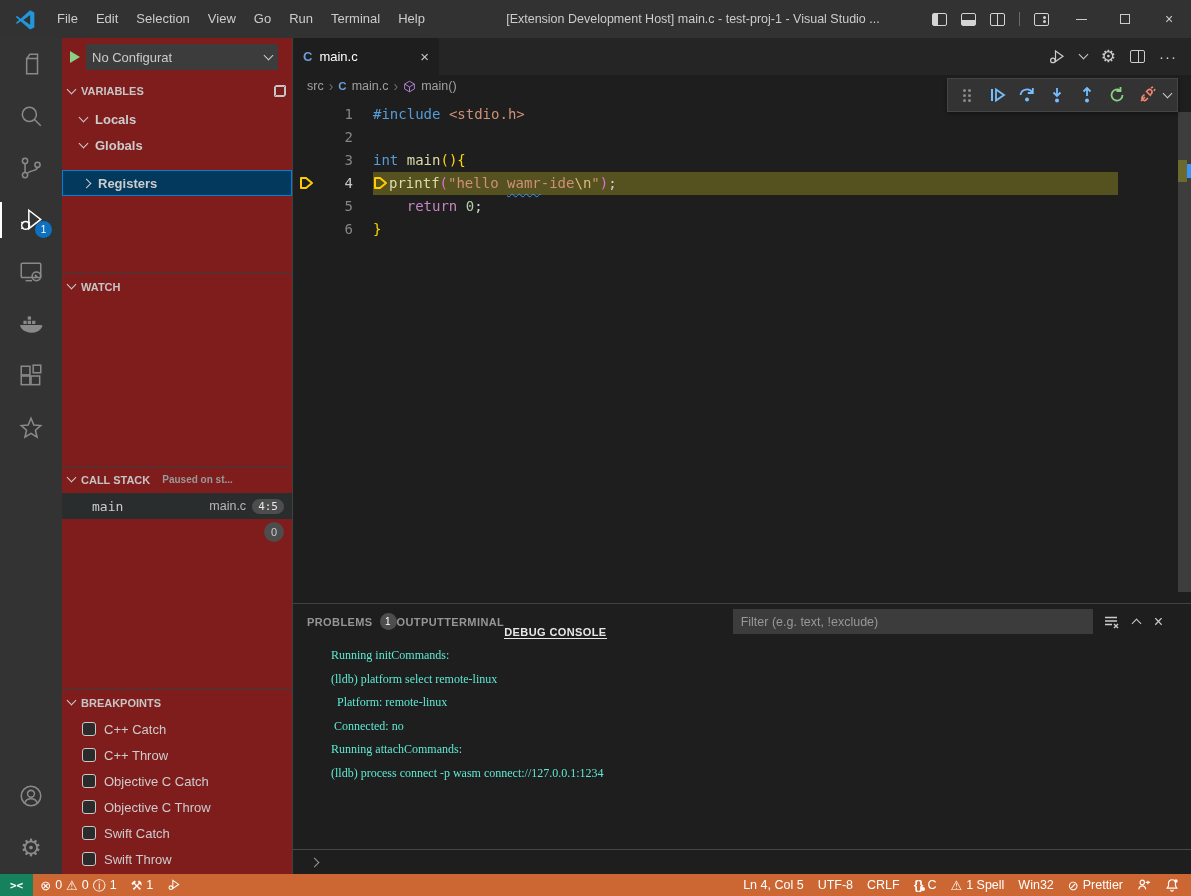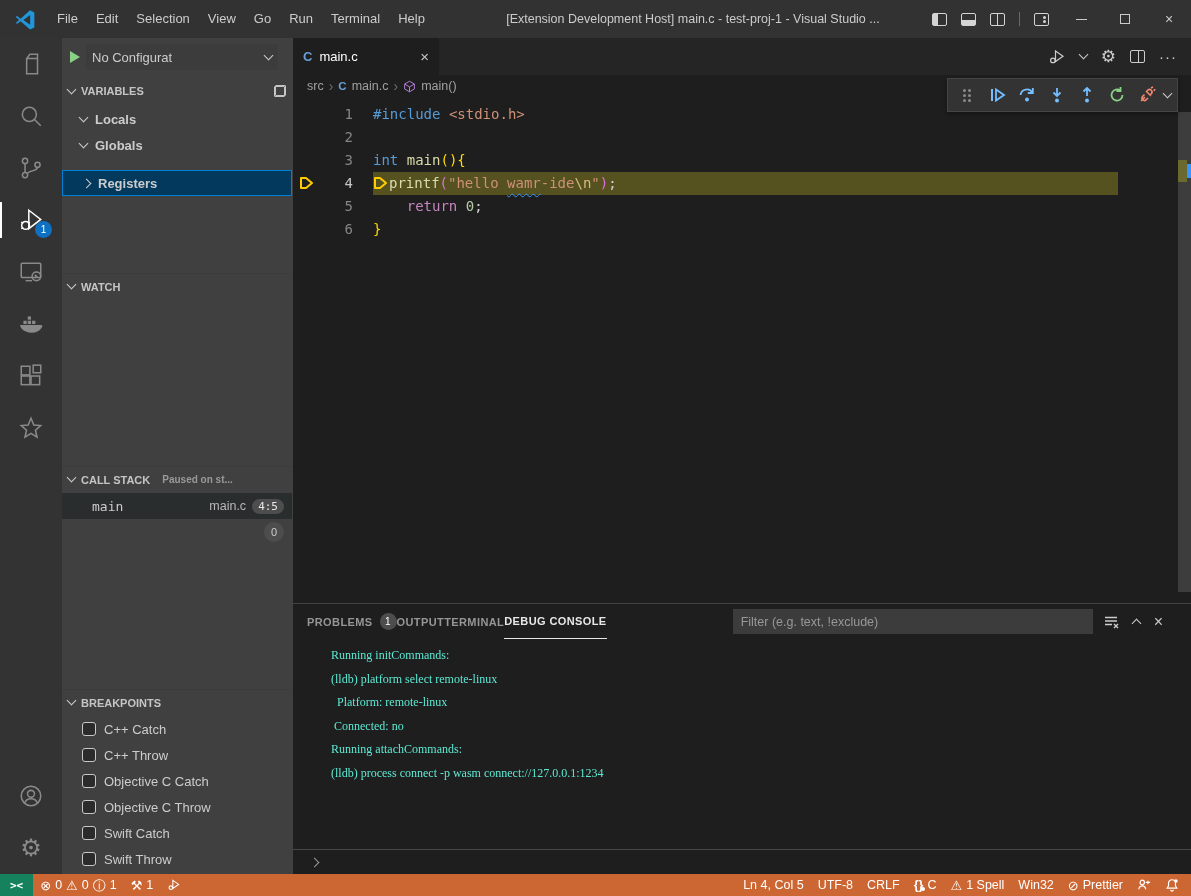--- a/index.html
+++ b/index.html
@@ -34,21 +34,21 @@
   .act-item { width:62px; height:52px; display:flex; align-items:center; justify-content:center; position:relative; }
   .act-item svg { width:26px; height:26px; stroke:#8a8a8a; fill:none; stroke-width:1.4; }
   .act-item.active svg { stroke:#ffffff; }
   .act-item.active::before { content:""; position:absolute; left:0; top:8px; bottom:8px; width:2px; background:#ffffff; }
   .act-badge { position:absolute; right:10px; bottom:8px; width:17px; height:17px; border-radius:50%;
     background:#0e70c0; color:#fff; font-size:10px; display:flex; align-items:center; justify-content:center; }
   .act-spacer { flex:1; }
   .gear-glyph { font-size:24px; color:#8a8a8a; line-height:1; }
 
   
-  #sidebar { width:231px; background:#404040; position:relative; flex:none; border-right:1px solid #414141; }
+  #sidebar { width:231px; background:#7f1d1d; position:relative; flex:none; border-right:1px solid #414141; }
   #debug-toolbar-row { position:absolute; top:0; left:0; right:0; height:38px; display:flex; align-items:center; padding:0 8px; gap:6px; }
   .play-tri { width:0; height:0; border-left:10px solid #89d185; border-top:6px solid transparent; border-bottom:6px solid transparent; }
   #launch-select { flex:1; background:#3c3c3c; height:26px; display:flex; align-items:center;
     padding:0 6px; color:#cccccc; font-size:13px; white-space:nowrap; overflow:hidden; }
   .chev { width:7px; height:7px; border-right:1.5px solid #cccccc; border-bottom:1.5px solid #cccccc; display:inline-block; }
   .chev.down { transform:rotate(45deg); margin-top:-4px; }
   .chev.right { transform:rotate(-45deg); margin-left:2px; }
   .chev.up { transform:rotate(-135deg); margin-top:4px; }
   .sec-header { position:absolute; left:0; right:0; height:26px; display:flex; align-items:center;
     padding:0 6px; font-weight:bold; font-size:11px; color:#c5c5c5; border-top:1px solid #3c3c3c; }
@@ -109,21 +109,21 @@
     border:1px solid #454545; display:flex; align-items:center; gap:4px; padding:0 6px; z-index:20; box-shadow:0 2px 4px rgba(0,0,0,.35); }
   #float-debug .fd-btn { width:26px; height:26px; display:flex; align-items:center; justify-content:center; }
   #float-debug svg { width:18px; height:18px; }
   .grip { display:grid; grid-template-columns:3px 3px; grid-gap:2px; }
   .grip i { width:3px; height:3px; background:#8a8a8a; border-radius:50%; }
 
   
   #panel { height:271px; border-top:1px solid #424242; background:#1e1e1e; display:flex; flex-direction:column; position:relative; }
   #panel-tabs { height:35px; display:flex; align-items:center; padding:0 14px; }
   .ptab { font-size:11px; letter-spacing:.4px; color:#969696; height:35px; display:flex; align-items:center; gap:7px; font-weight:bold; }
-  .ptab.active { color:#e7e7e7; border-bottom:1px solid #e7e7e7; }
+  .ptab.active { color:#e7e7e7; border-bottom:1px solid #e7e7e7;align-items:flex-end; }
   .ptab-badge { width:17px; height:17px; border-radius:50%; background:#4d4d4d; color:#fff; font-size:10px;
     display:flex; align-items:center; justify-content:center; font-weight:normal; }
   #filter-input { margin-left:auto; width:360px; height:25px; background:#3c3c3c; border:none; outline:none;
     color:#cccccc; font-size:12.5px; padding:0 8px; }
   #filter-input::placeholder { color:#989898; }
   .panel-icons { display:flex; align-items:center; gap:14px; padding:0 14px 0 10px; color:#cccccc; }
   #console-body { flex:1; padding:5px 0 0 38px; }
   .con-line { font-family:Liberation Serif, serif; font-size:12px; line-height:23.5px; color:#5eead4; white-space:pre; }
   #console-input { position:absolute; left:0; right:0; bottom:0; height:25px; border-top:1px solid #474747;
     display:flex; align-items:center; padding-left:16px; }

